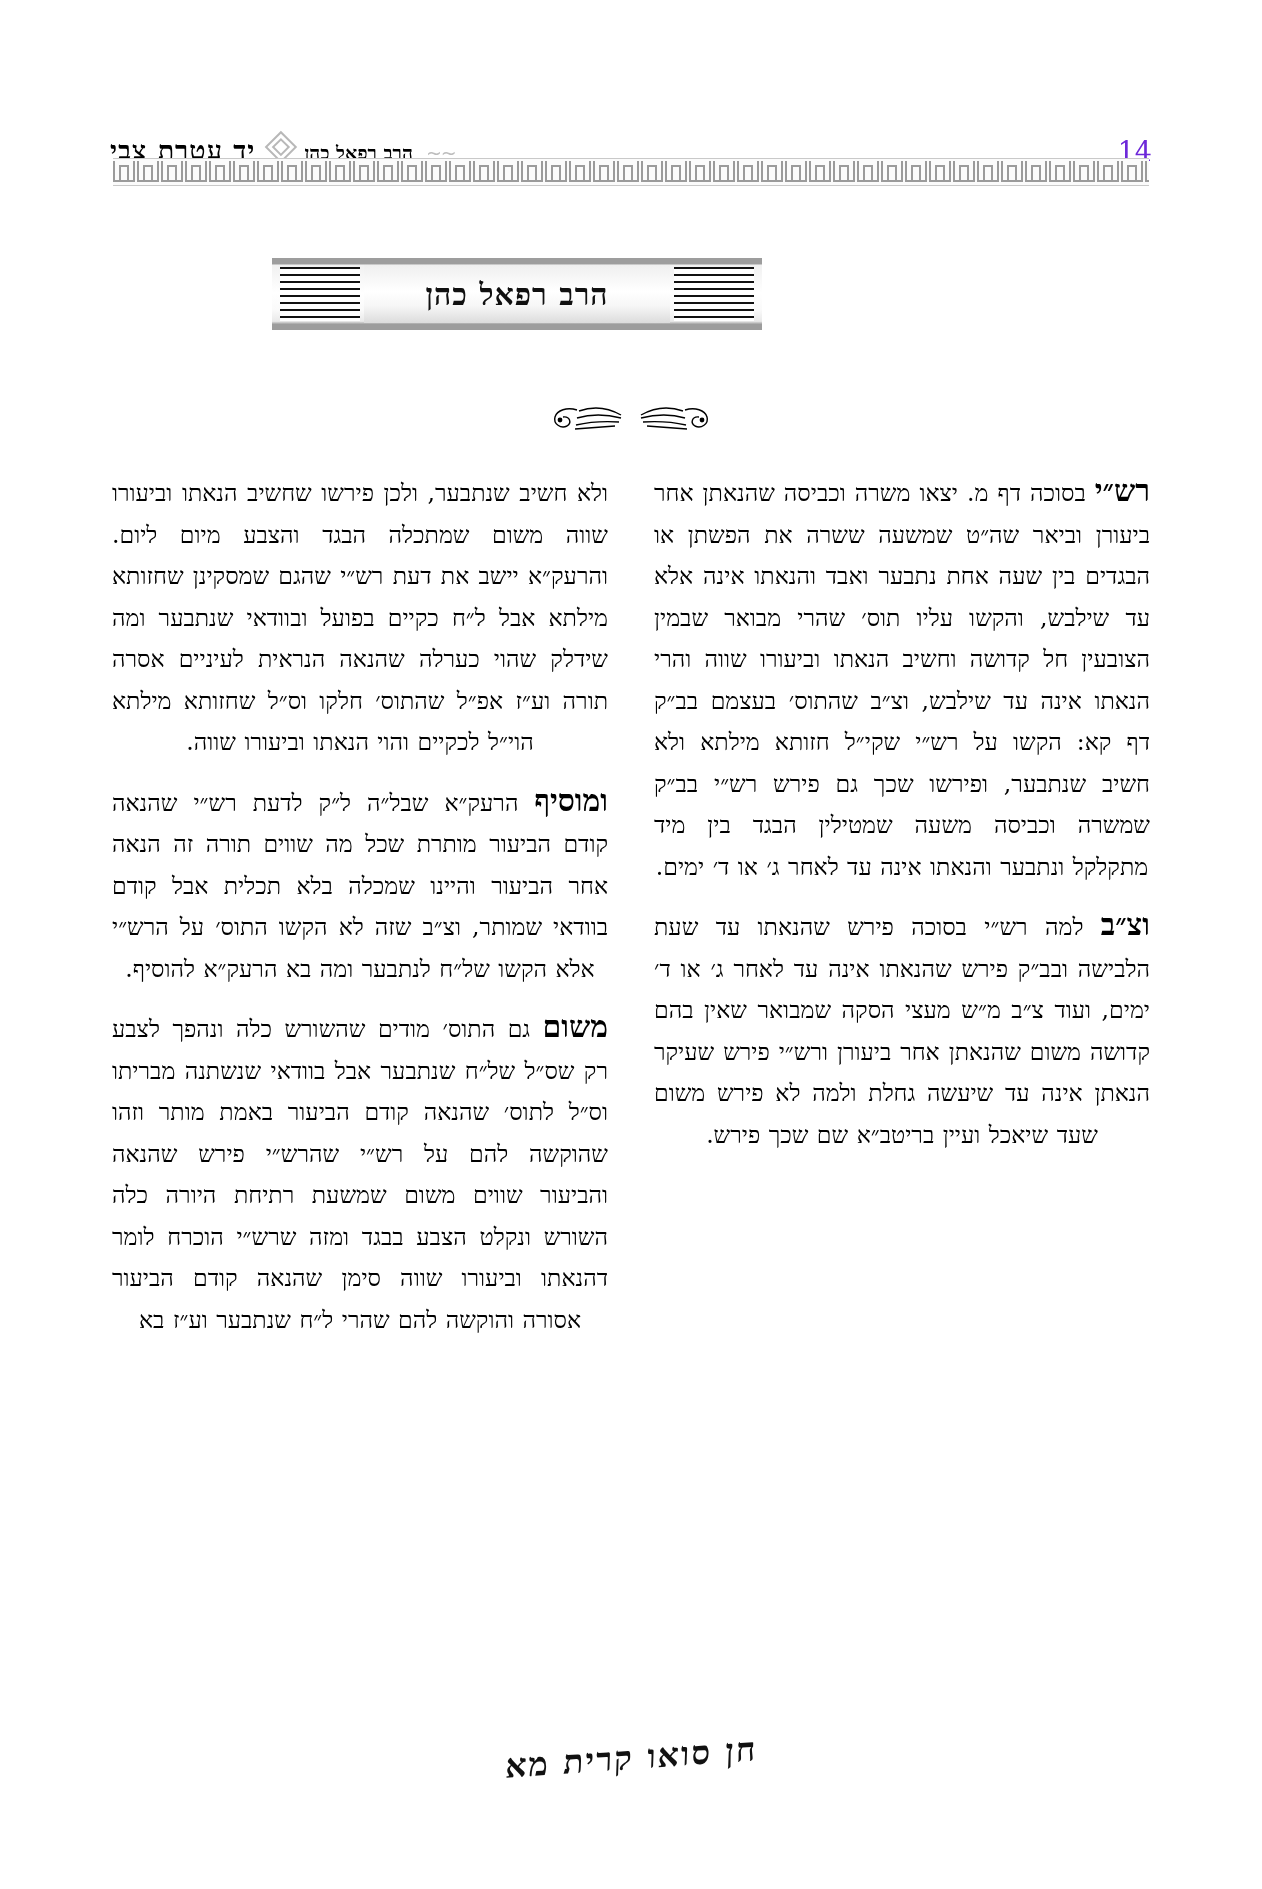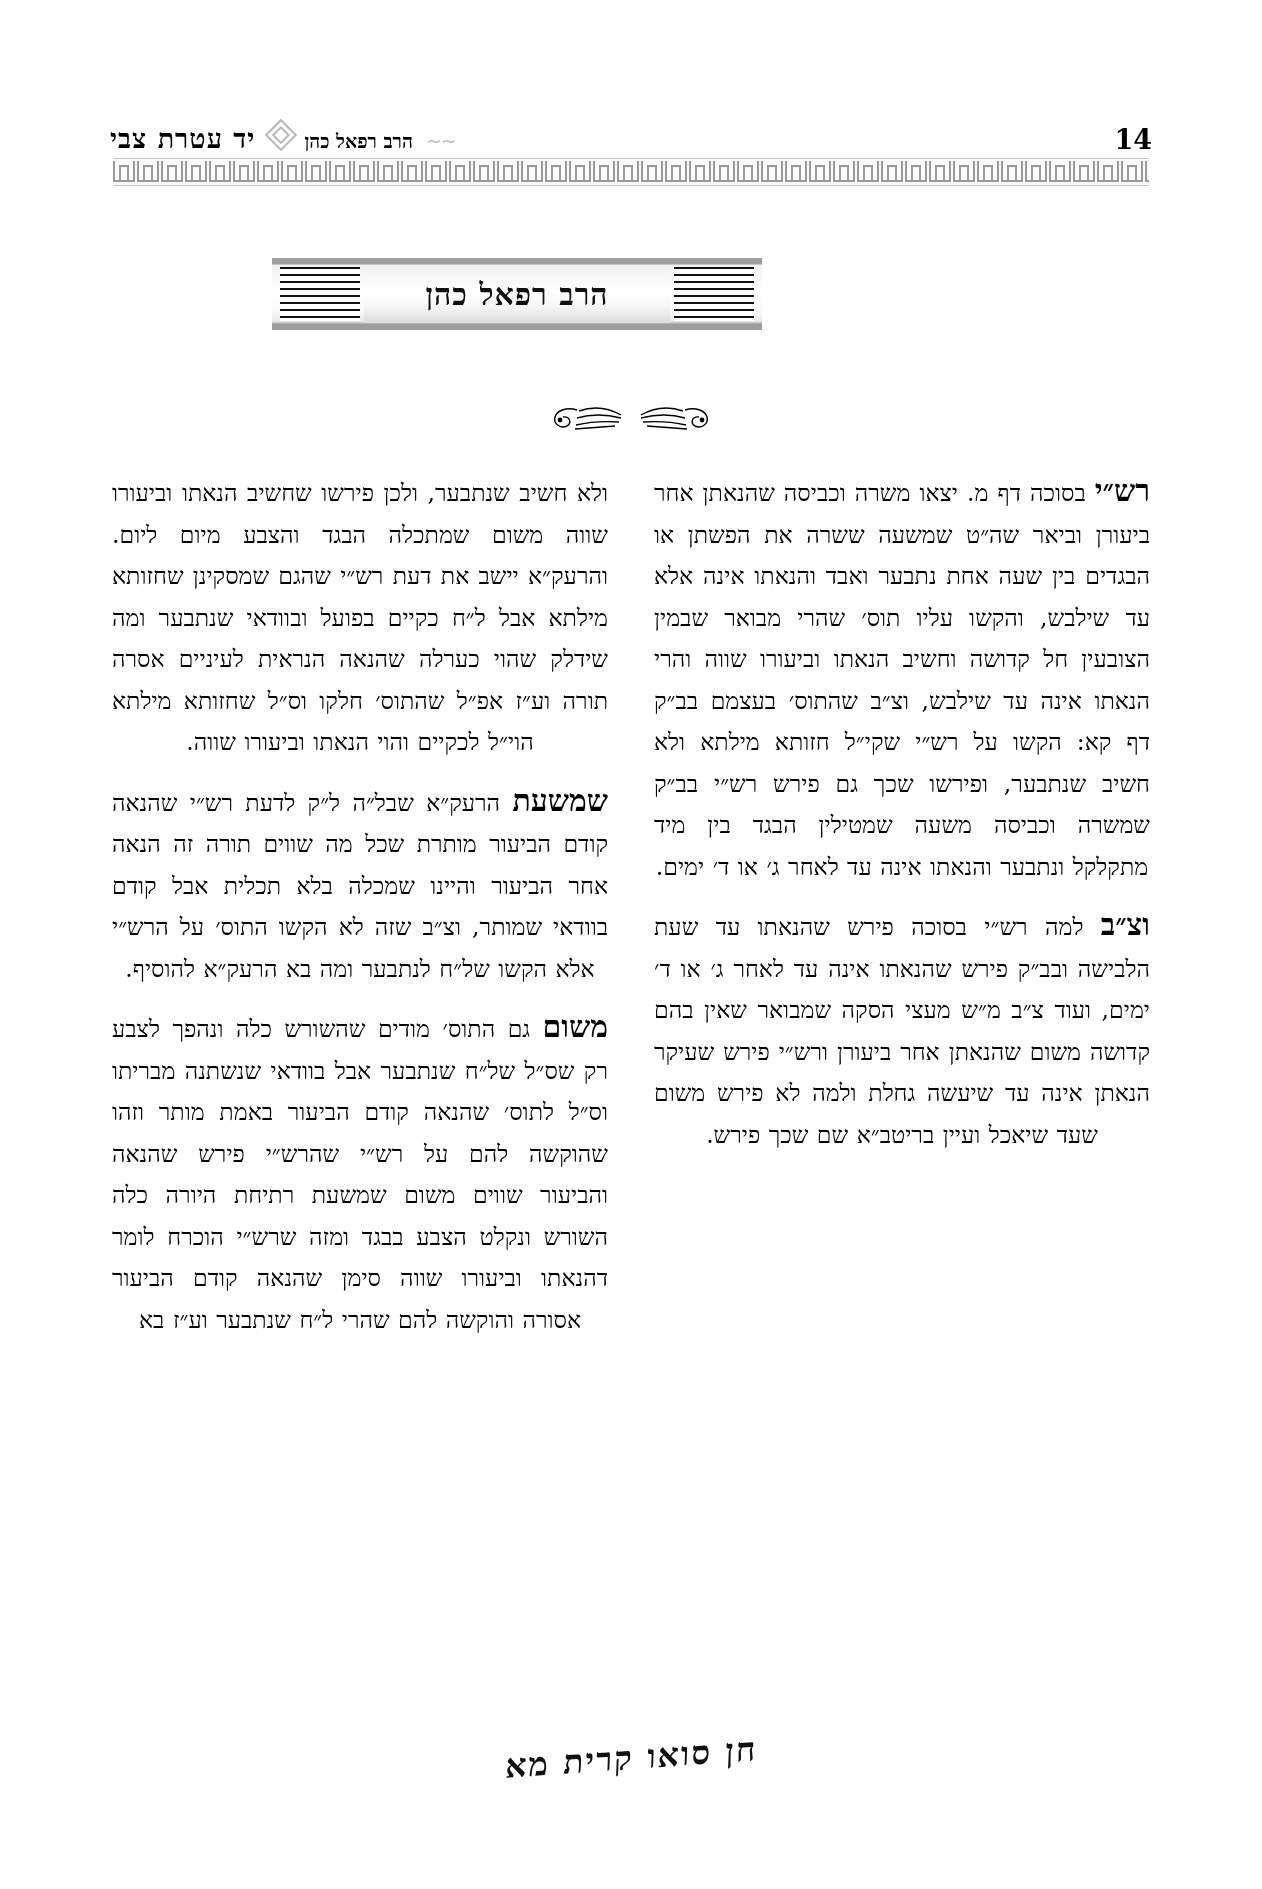--- a/index.html
+++ b/index.html
@@ -18,21 +18,21 @@
 
   .page {
     position: absolute;
     inset: 0;
     background: #fff;
   }
 
   
   .running-header {
     position: absolute;
-    top: 118px;
+    top: 130px;
     left: 110px;
     right: 110px;
     height: 42px;
     display: flex;
     flex-direction: row-reverse;
     align-items: center;
     justify-content: space-between;
   }
   .header-title-group {
     display: flex;
@@ -71,23 +71,23 @@
     white-space: nowrap;
   }
   .header-squiggle {
     font-size: 19px;
     color: #bdbdbd;
     letter-spacing: -1px;
     margin-right: 4px;
   }
   .page-number {
     font-family: "DejaVu Serif", "Liberation Serif", serif;
-    font-weight: bold;
+    font-weight: normal;
     font-size: 27px;
-    color: #000000;
+    color: #6d28d9;
   }
 
   
   .ornament-rule {
     position: absolute;
     top: 158px;
     left: 113px;
     width: 1036px;
     height: 26px;
     overflow: hidden;
@@ -352,21 +352,21 @@
       <p class="para">
         <span class="lead">וצ״ב</span><span> למה רש״י בסוכה פירש שהנאתו עד שעת הלבישה ובב״ק פירש שהנאתו אינה עד לאחר ג׳ או ד׳ ימים, ועוד צ״ב מ״ש מעצי הסקה שמבואר שאין בהם קדושה משום שהנאתן אחר ביעורן ורש״י פירש שעיקר הנאתן אינה עד שיעשה גחלת ולמה לא פירש משום שעד שיאכל ועיין בריטב״א שם שכך פירש.</span>
       </p>
     </div>
 
     <div class="column">
       <p class="para">
         <span class="lead"></span><span>ולא חשיב שנתבער, ולכן פירשו שחשיב הנאתו וביעורו שווה משום שמתכלה הבגד והצבע מיום ליום. והרעק״א יישב את דעת רש״י שהגם שמסקינן שחזותא מילתא אבל ל״ח כקיים בפועל ובוודאי שנתבער ומה שידלק שהוי כערלה שהנאה הנראית לעיניים אסרה תורה וע״ז אפ״ל שהתוס׳ חלקו וס״ל שחזותא מילתא הוי״ל לכקיים והוי הנאתו וביעורו שווה.</span>
       </p>
       <p class="para">
-        <span class="lead">שמשעת</span><span> הרעק״א שבל״ה ל״ק לדעת רש״י שהנאה קודם הביעור מותרת שכל מה שווים תורה זה הנאה אחר הביעור והיינו שמכלה בלא תכלית אבל קודם בוודאי שמותר, וצ״ב שזה לא הקשו התוס׳ על הרש״י אלא הקשו של״ח לנתבער ומה בא הרעק״א להוסיף.</span>
+        <span class="lead">ומוסיף</span><span> הרעק״א שבל״ה ל״ק לדעת רש״י שהנאה קודם הביעור מותרת שכל מה שווים תורה זה הנאה אחר הביעור והיינו שמכלה בלא תכלית אבל קודם בוודאי שמותר, וצ״ב שזה לא הקשו התוס׳ על הרש״י אלא הקשו של״ח לנתבער ומה בא הרעק״א להוסיף.</span>
       </p>
       <p class="para">
         <span class="lead">משום</span><span> גם התוס׳ מודים שהשורש כלה ונהפך לצבע רק שס״ל של״ח שנתבער אבל בוודאי שנשתנה מבריתו וס״ל לתוס׳ שהנאה קודם הביעור באמת מותר וזהו שהוקשה להם על רש״י שהרש״י פירש שהנאה והביעור שווים משום שמשעת רתיחת היורה כלה השורש ונקלט הצבע בבגד ומזה שרש״י הוכרח לומר דהנאתו וביעורו שווה סימן שהנאה קודם הביעור אסורה והוקשה להם שהרי ל״ח שנתבער וע״ז בא</span>
       </p>
     </div>
 
   </div>
 
   <div class="footer">
     <span class="footer-text">חן סואו קרית מא</span>

